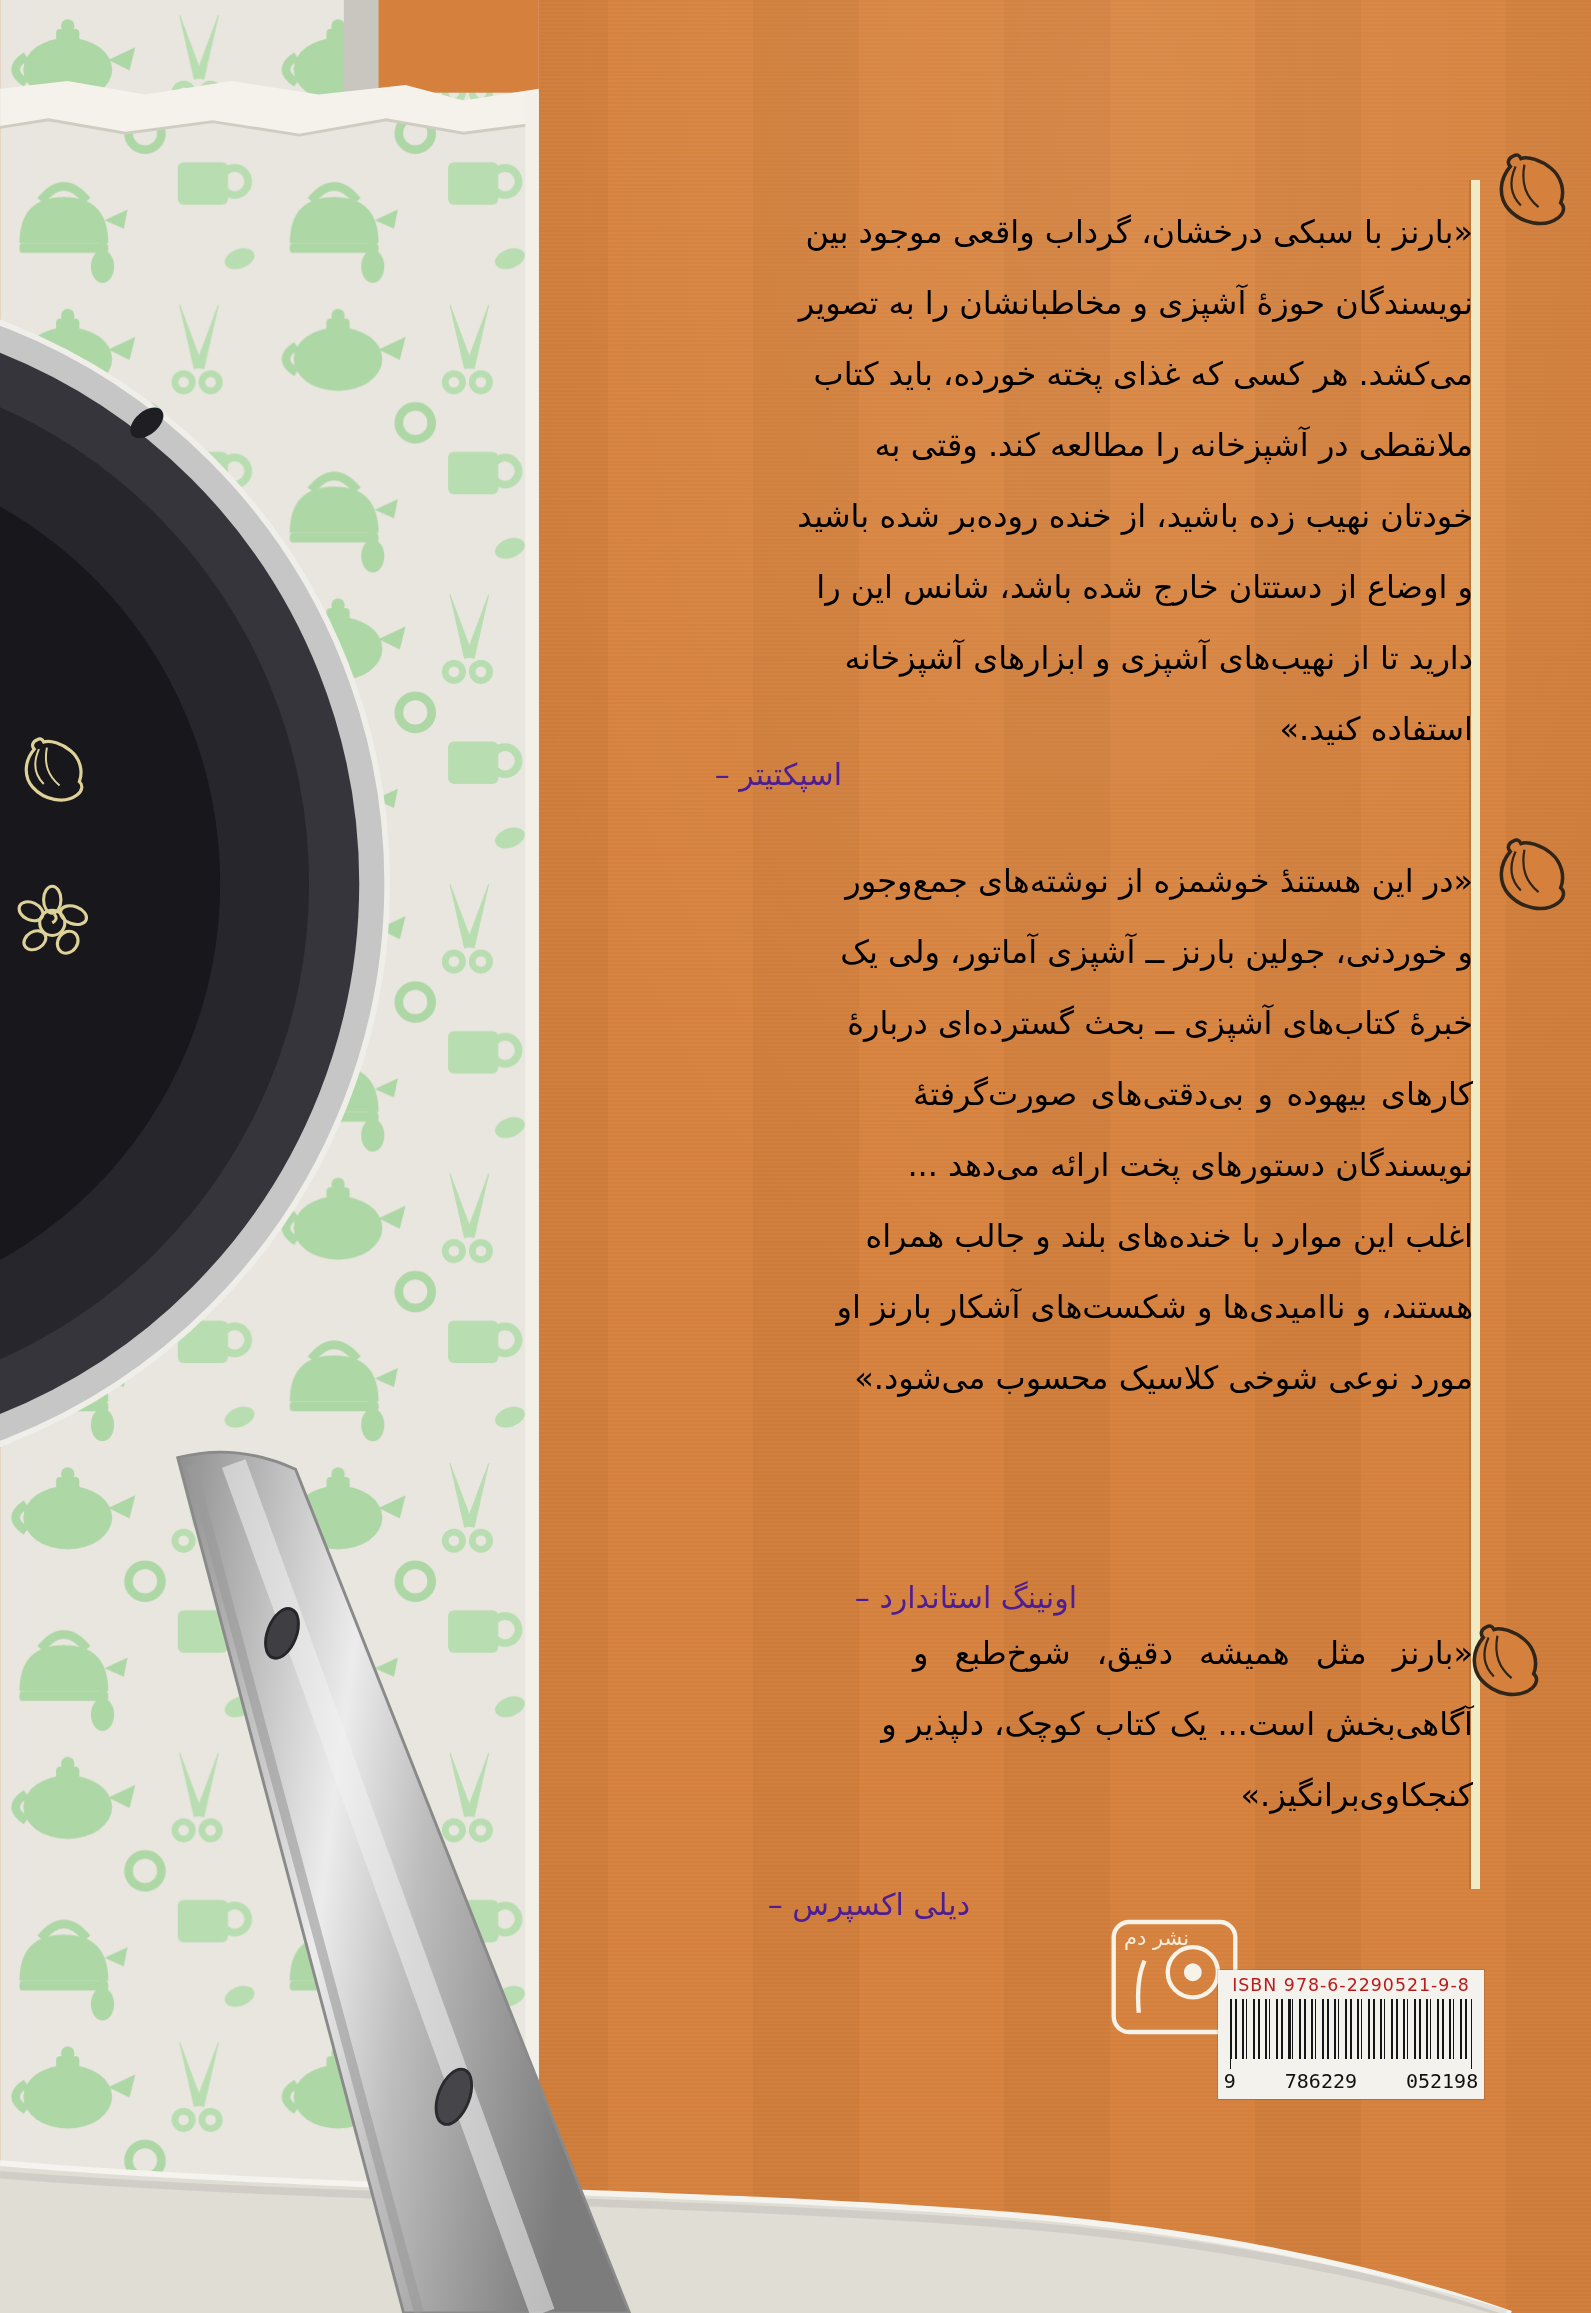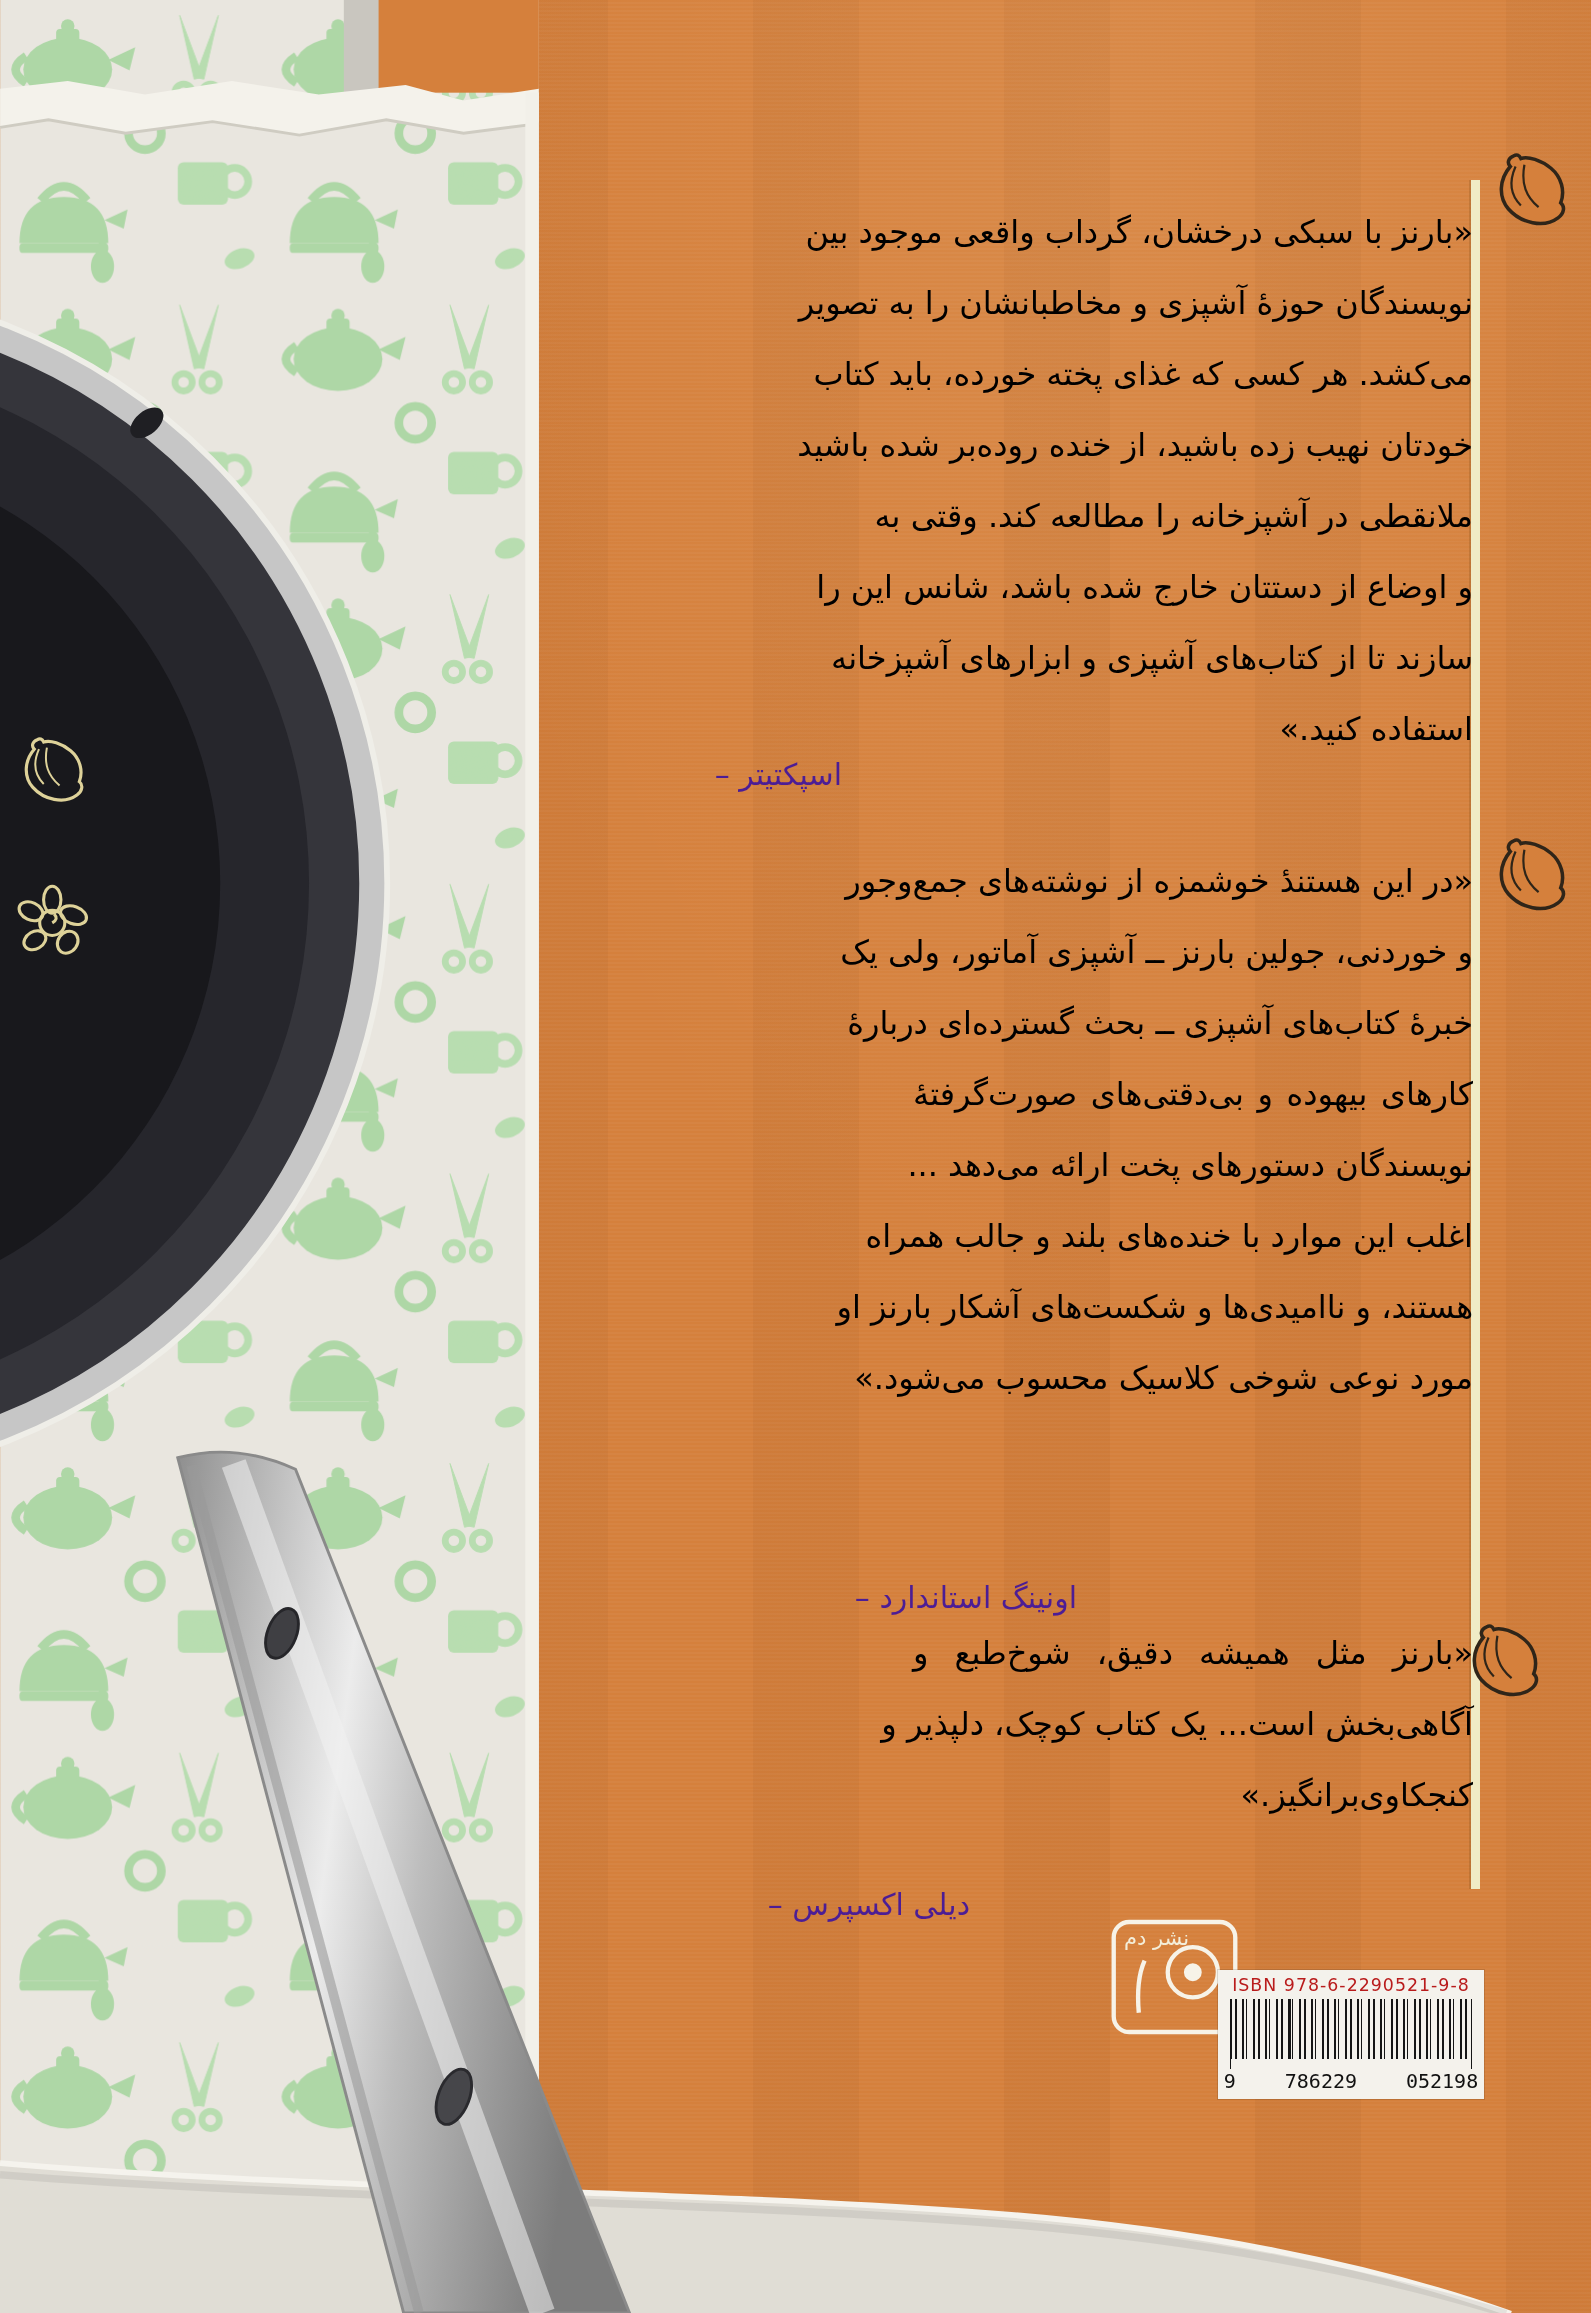--- a/index.html
+++ b/index.html
@@ -207,24 +207,24 @@
 <svg class="banana" style="left:1460px;top:1618px;" viewBox="0 0 100 96">
   <path d="M30 10 C24 12 22 18 26 22 C14 36 12 56 24 70 C38 86 64 92 80 80 C87 75 88 67 83 63 C88 50 84 34 72 24 C61 15 46 10 38 13 C36 9 33 8 30 10 Z" fill="#d5803c" stroke="#2f2519" stroke-width="4"></path>
   <path d="M32 22 C24 40 26 54 38 66" fill="none" stroke="#2f2519" stroke-width="2.5"></path>
   <path d="M42 20 C38 42 44 56 58 68" fill="none" stroke="#2f2519" stroke-width="2.5"></path>
 </svg>
 
 <div class="quote" style="top:197px;">
     <div class="qline">«بارنز با سبکی درخشان، گرداب واقعی موجود بین</div>
     <div class="qline">نویسندگان حوزهٔ آشپزی و مخاطبانشان را به تصویر</div>
     <div class="qline">می‌کشد. هر کسی که غذای پخته خورده، باید کتاب</div>
+    <div class="qline">ملانقطی در آشپزخانه را مطالعه کند. وقتی به</div>
     <div class="qline">خودتان نهیب زده باشید، از خنده روده‌بر شده باشید</div>
-    <div class="qline">ملانقطی در آشپزخانه را مطالعه کند. وقتی به</div>
     <div class="qline">و اوضاع از دستتان خارج شده باشد، شانس این را</div>
-    <div class="qline">سازند تا از کتاب‌های آشپزی و ابزارهای آشپزخانه</div>
+    <div class="qline">دارید تا از نهیب‌های آشپزی و ابزارهای آشپزخانه</div>
     <div class="qline last">استفاده کنید.»</div>
   </div>
 <div class="attribution" style="right:749px;top:757px;">اسپکتیتر –</div>
 
 <div class="quote" style="top:846px;">
     <div class="qline">«در این هستندٔ خوشمزه از نوشته‌های جمع‌وجور</div>
     <div class="qline">و خوردنی، جولین بارنز ــ آشپزی آماتور، ولی یک</div>
     <div class="qline">خبرهٔ کتاب‌های آشپزی ــ بحث گسترده‌ای دربارهٔ</div>
     <div class="qline">کارهای بیهوده و بی‌دقتی‌های صورت‌گرفتهٔ</div>
     <div class="qline">نویسندگان دستورهای پخت ارائه می‌دهد ...</div>

